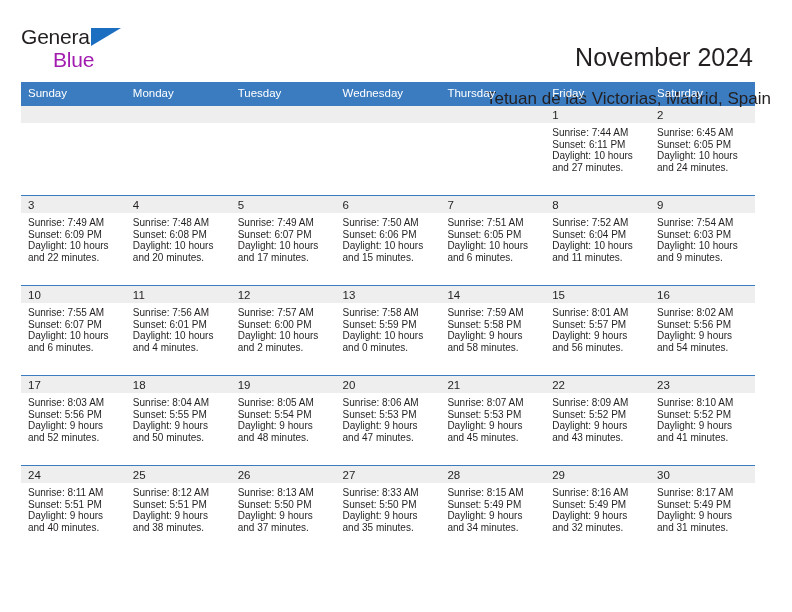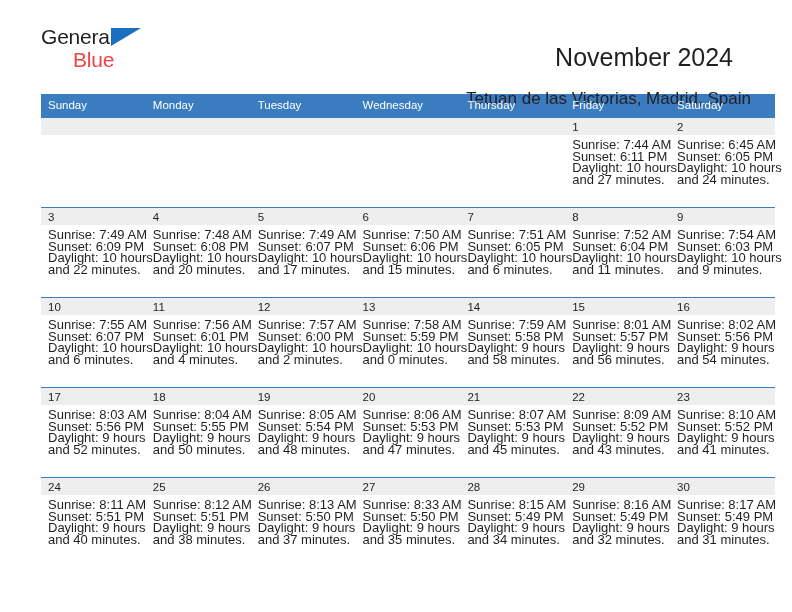--- a/index.html
+++ b/index.html
@@ -12,21 +12,21 @@
     background: #ffffff;
     font-family: "Liberation Sans", sans-serif;
     color: #231f20;
     overflow: hidden;
   }
   .page {
     position: relative;
     width: 792px;
     height: 612px;
     box-sizing: border-box;
-    padding: 0 41px;
+    padding: 0 21px;
   }
 
   
   .topbar {
     display: flex;
     align-items: flex-start;
     justify-content: space-between;
     padding-top: 26px;
     height: 74px;
     box-sizing: border-box;
@@ -54,21 +54,21 @@
     height: 0;
     border-left: 30px solid #1c6fc0;
     border-bottom: 18px solid transparent;
   }
   .brand-blue {
     position: absolute;
     left: 32px;
     top: 23px;
     font-size: 21px;
     letter-spacing: -0.2px;
-    color: #ef4444;
+    color: #a21caf;
     line-height: 1;
   }
   .titles {
     text-align: right;
     flex: 1 1 auto;
   }
   .cal-title {
     font-size: 25px;
     color: #231f20;
     line-height: 1.1;
@@ -81,21 +81,21 @@
     margin: 9px 0 0 0;
     font-weight: normal;
     line-height: 1.1;
   }
 
   
   .cal {
     width: 734px;
     border-collapse: collapse;
     table-layout: fixed;
-    margin-top: 20px;
+    margin-top: 8px;
   }
   .cal col { width: 104.85px; }
 
   .cal thead th {
     background: #3b7cc0;
     color: #ffffff;
     font-size: 11.5px;
     font-weight: normal;
     text-align: left;
     padding: 5px 0 6px 7px;
@@ -117,21 +117,21 @@
     background: #eeeeee;
     font-size: 11.5px;
     color: #231f20;
     padding: 3px 0 3px 7px;
     height: 17px;
     box-sizing: border-box;
     line-height: 12px;
   }
   .dayinfo {
     padding: 4px 5px 0 7px;
-    font-size: 13px;
+    font-size: 10px;
     line-height: 11.6px;
     color: #231f20;
   }
   .dayinfo div { white-space: nowrap; }
   td.empty .daynum { background: #eeeeee; }
   td.empty .dayinfo { visibility: hidden; }
 </style>
 </head>
 <body>
 

